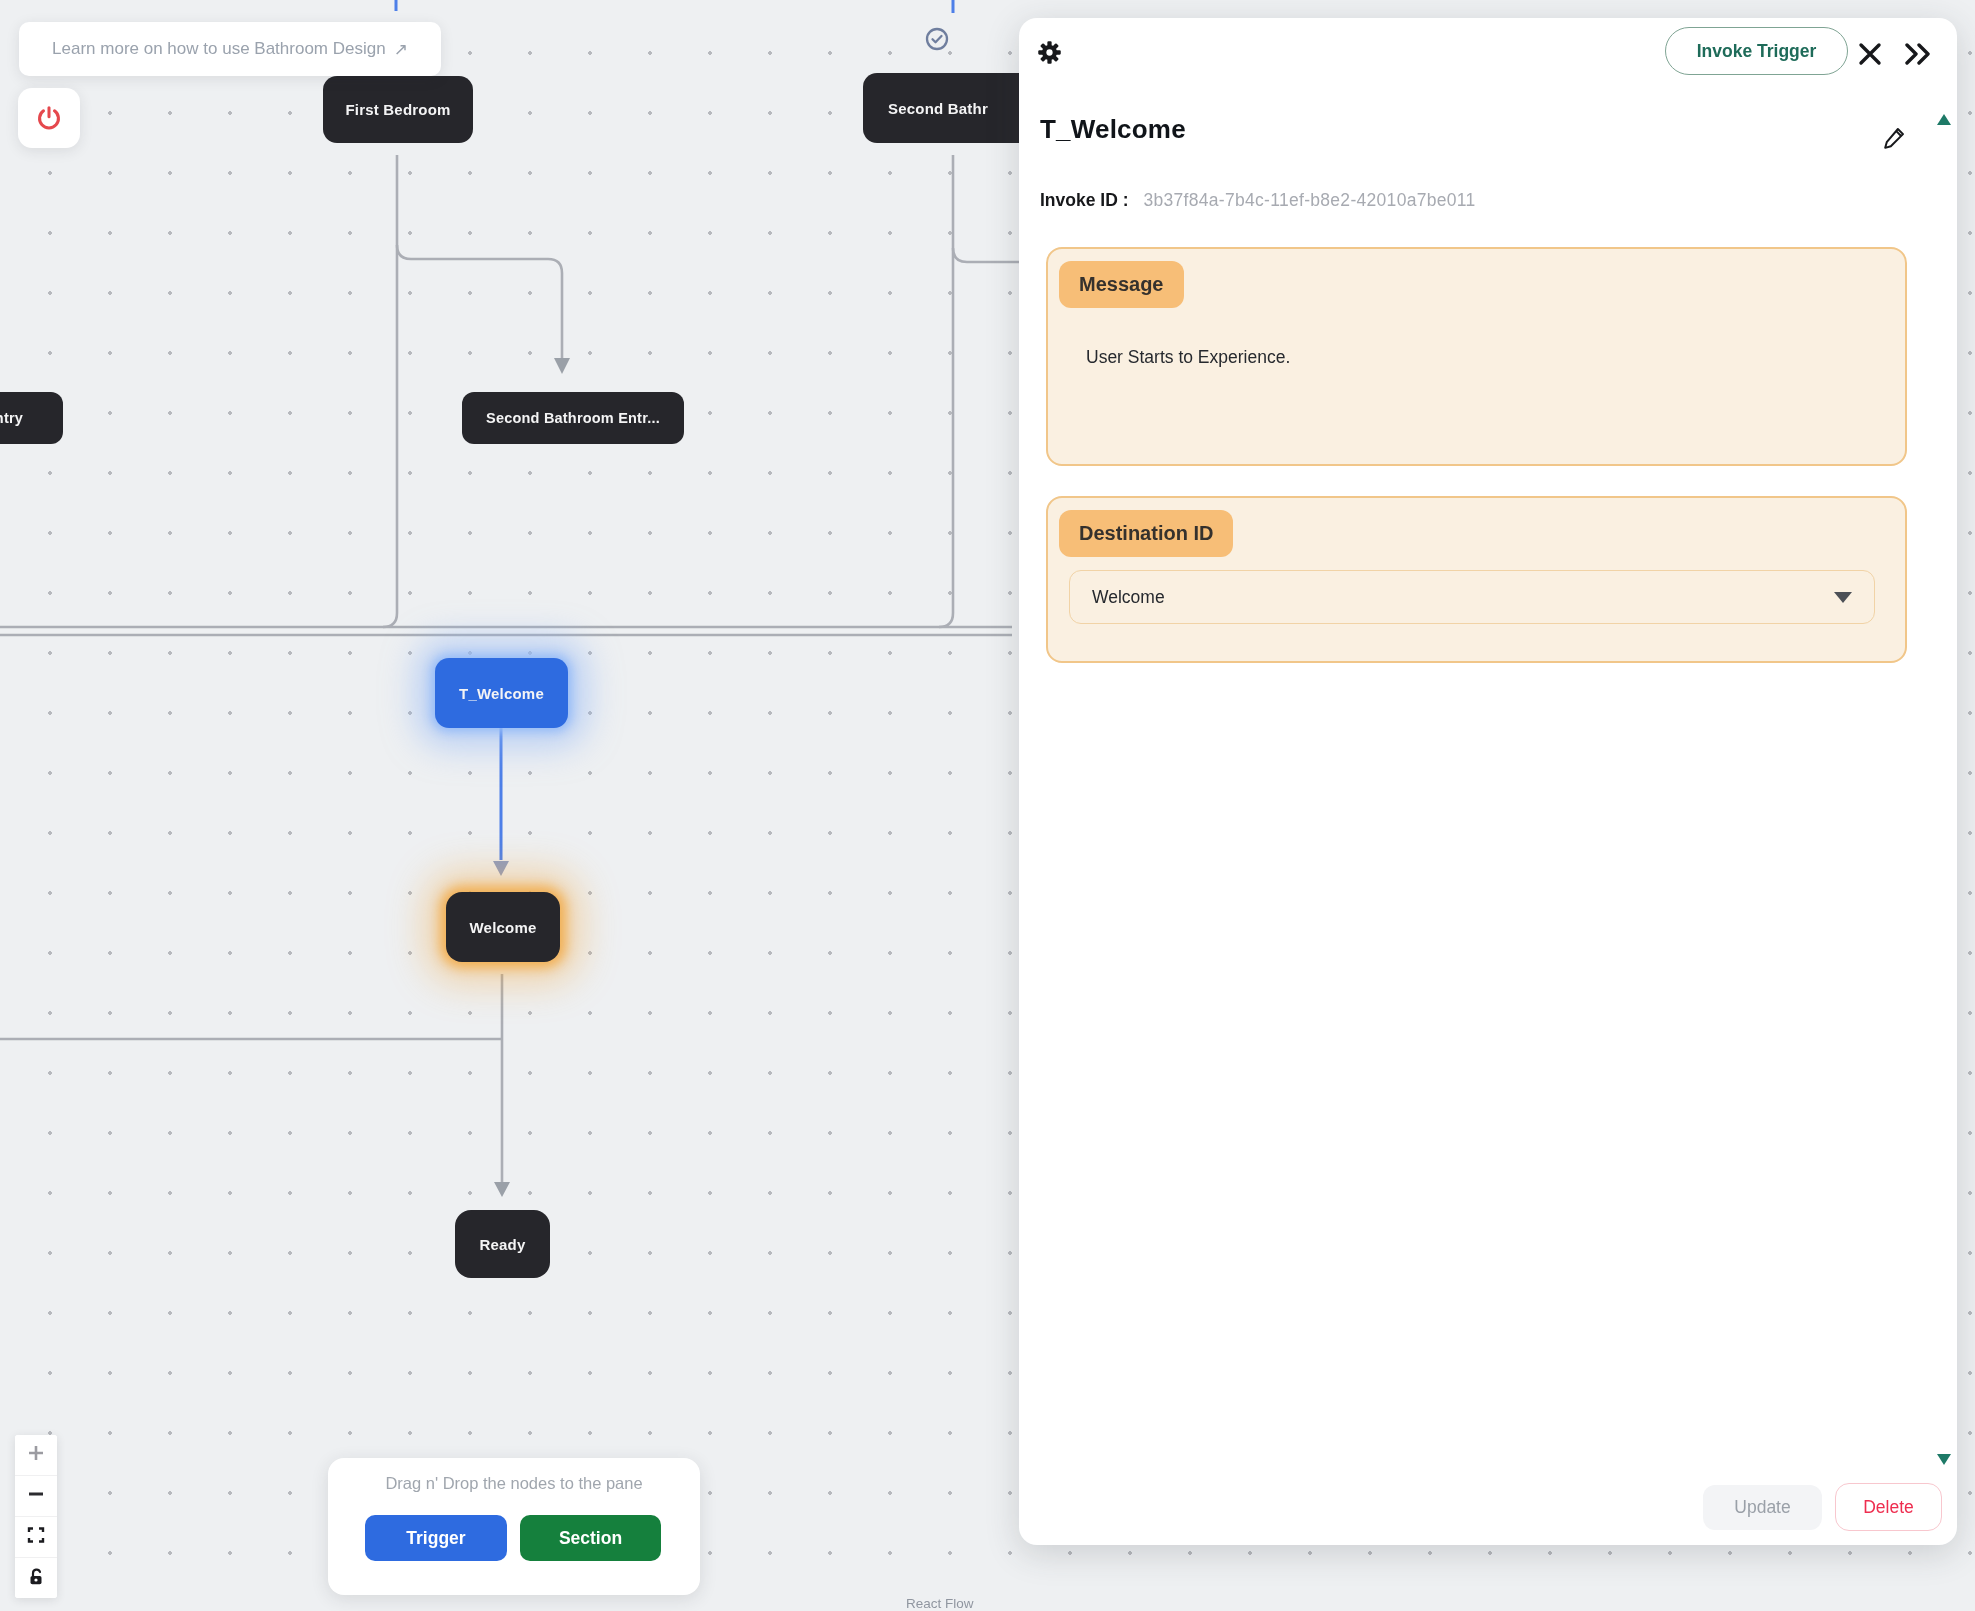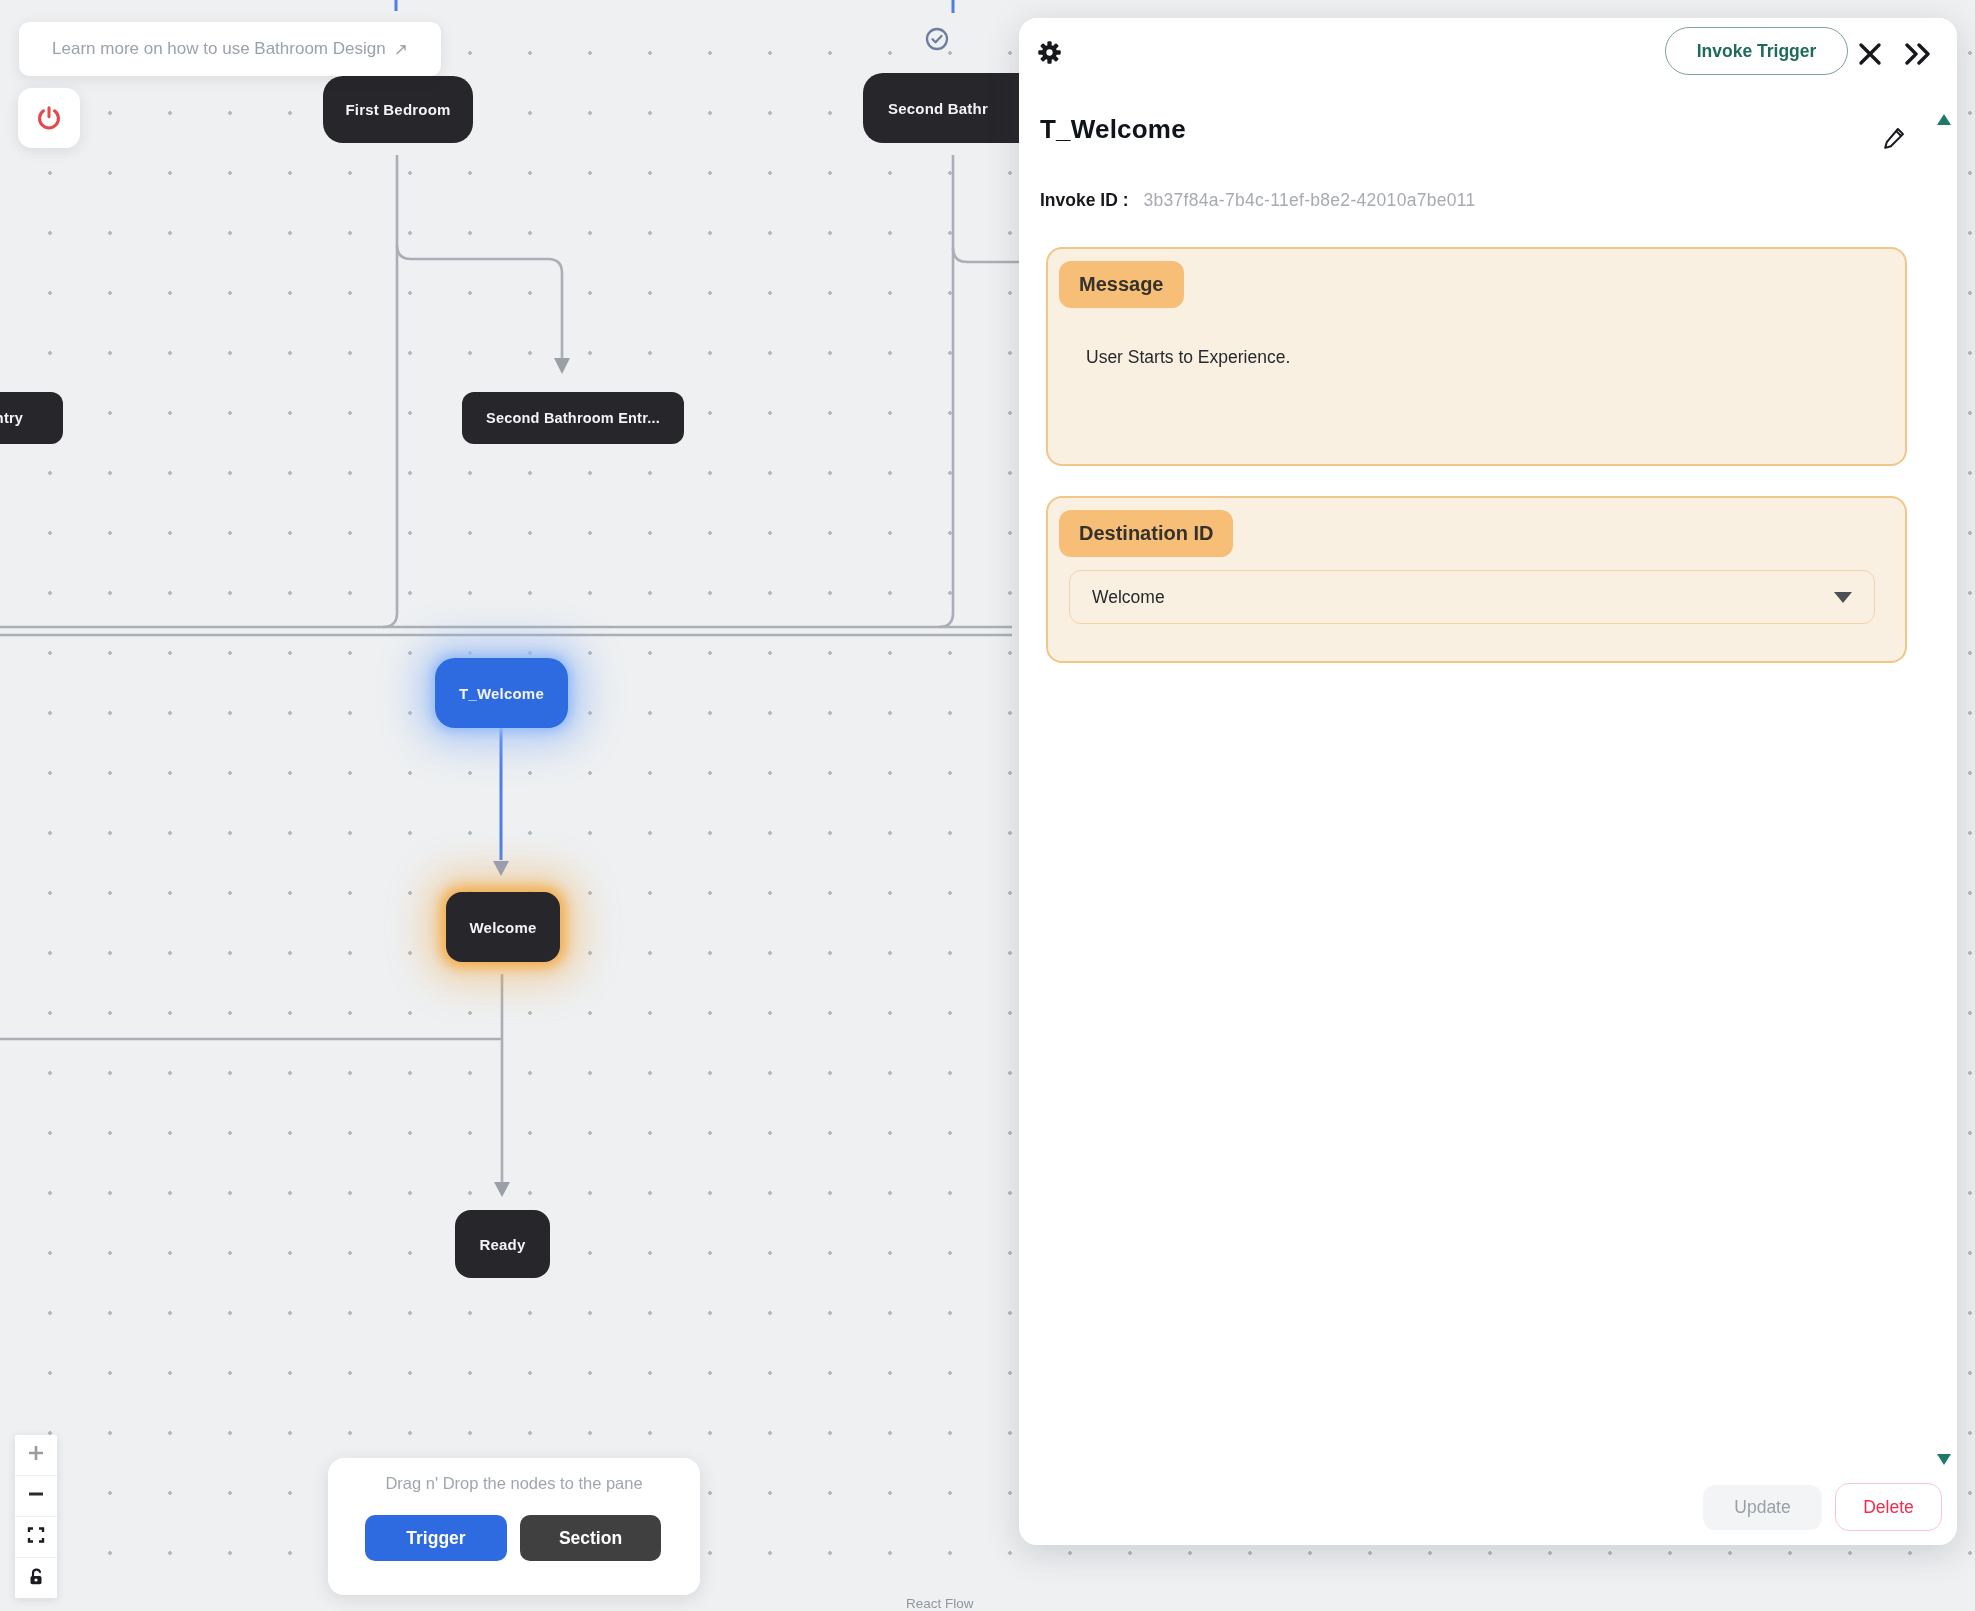--- a/index.html
+++ b/index.html
@@ -15,21 +15,21 @@
     background-color:#eef0f2;
     background-image:radial-gradient(#b7b9be 1.6px, transparent 1.7px);
     background-size:60px 60px;
     background-position:20px 23px;
   }
   .edges{position:absolute;left:0;top:0;pointer-events:none;}
   
   .node{
     position:absolute;display:flex;align-items:center;justify-content:center;
     background:#26262b;color:#f4f4f5;font-weight:700;font-size:15px;
-    border-radius:20px;white-space:nowrap;letter-spacing:.2px;
+    border-radius:14px;white-space:nowrap;letter-spacing:.2px;
   }
   .node.blue{background:#2e6be0;
     box-shadow:0 0 10px 4px rgba(150,188,248,.95),0 0 32px 20px rgba(140,180,248,.5);}
   .node.orange-glow{
     box-shadow:0 0 12px 6px rgba(242,166,60,.8),0 0 36px 22px rgba(242,166,60,.38);}
   
   .tooltip-card{
     position:absolute;left:19px;top:22px;width:422px;height:54px;
     background:#fff;border-radius:10px;display:flex;align-items:center;justify-content:center;
     gap:8px;color:#9aa2ad;font-size:17px;box-shadow:0 3px 14px rgba(40,44,50,.10);
@@ -58,21 +58,21 @@
   .dnd-hint{
     position:absolute;left:0;right:0;top:16px;text-align:center;
     color:#a0a6ae;font-size:16.5px;
   }
   .dnd-btn{
     position:absolute;top:57px;height:46px;border:none;border-radius:10px;
     color:#fff;font-weight:700;font-size:17.5px;cursor:pointer;
     font-family:"Liberation Sans",sans-serif;
   }
   .dnd-btn.trigger{left:37px;width:142px;background:#2e6be0;}
-  .dnd-btn.section{left:192px;width:141px;background:#404040;}
+  .dnd-btn.section{left:192px;width:141px;background:#15803d;}
   .attribution{
     position:absolute;left:906px;top:1596px;color:#9096a0;font-size:13.5px;
   }
   
   .side-panel{
     position:absolute;left:1019px;top:18px;width:938px;height:1527px;background:#fff;
     border-radius:18px;box-shadow:0 8px 34px rgba(50,55,62,.18);
   }
   .gear{position:absolute;left:17px;top:21px;width:27px;height:27px;cursor:pointer;}
   .invoke-btn{

